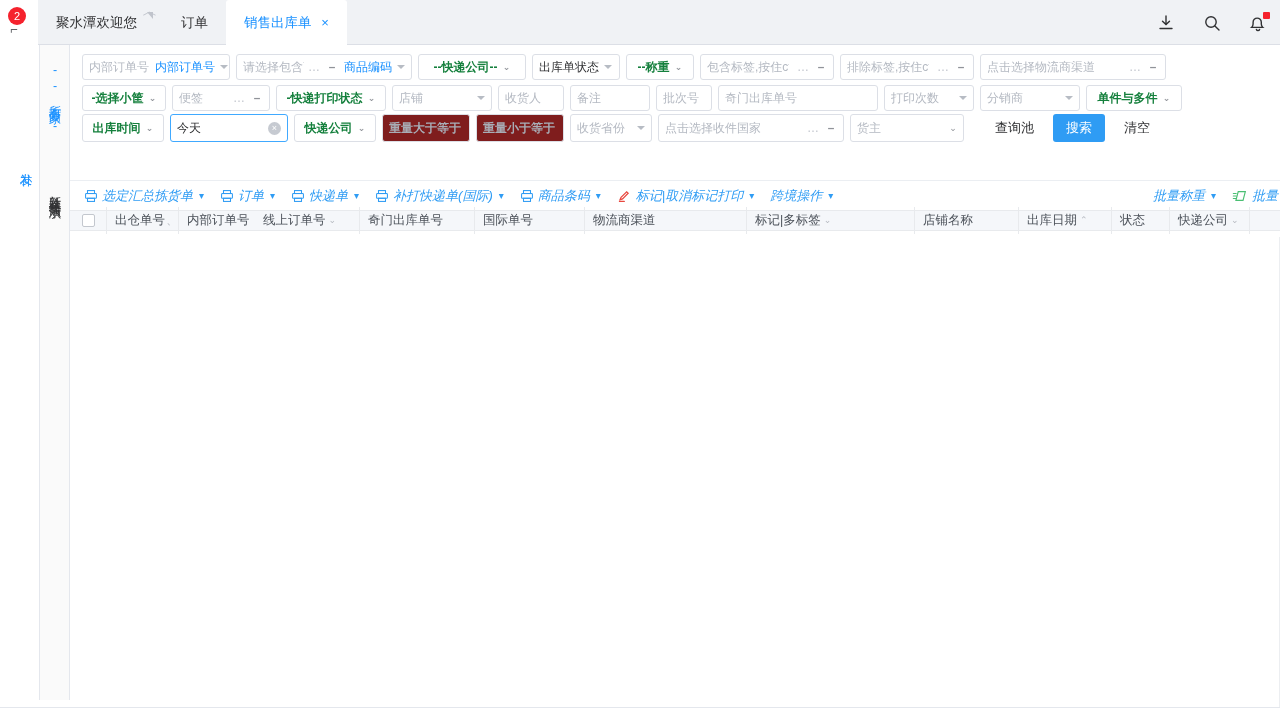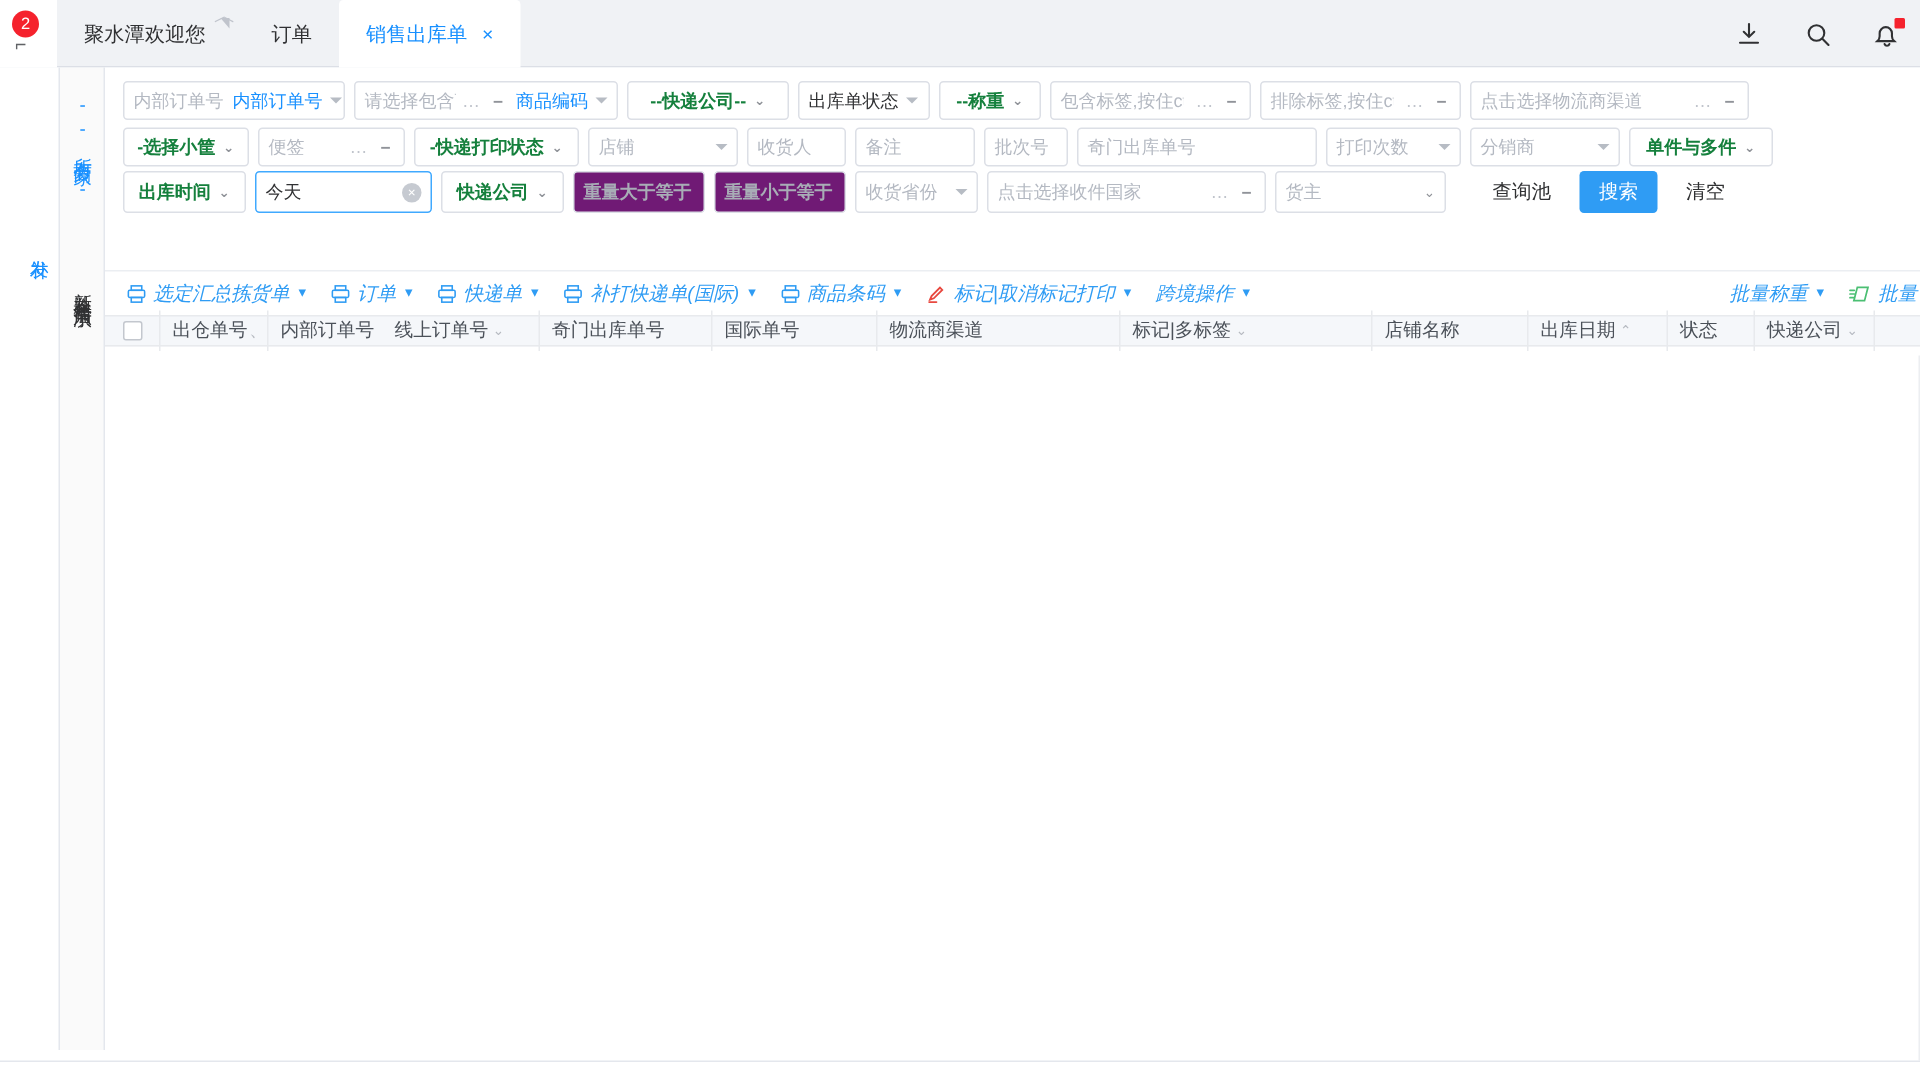--- a/index.html
+++ b/index.html
@@ -139,21 +139,21 @@
     margin-left: 5px; color: #909399; font-size: 9px;
     width: 8px; text-align: center;
   }
   .caret-tri { margin-left: 5px; width: 0; height: 0;
     border-left: 4px solid transparent; border-right: 4px solid transparent;
     border-top: 4px solid #b7bcc4; }
   .dots { color: #c0c4cc; letter-spacing: 1px; margin-left: auto; padding-left: 4px;}
   .minus { color: #909399; margin-left: 5px; font-weight: bold; }
   .fld.sel { font-weight: bold; color: #303133; justify-content: center; }
   .fld.sel .ph, .fld.sel .val { font-weight: bold; color: #15803d; }
-  .fld.disabled { background: #701a75; color: #b4b9c2; }
+  .fld.disabled { background: #7f1d1d; color: #b4b9c2; }
   .fld.disabled .ph { color: #a8adb6; font-weight: bold; }
   .fld.focus { border-color: #40a9ff; }
   .clearx {
     width: 13px; height: 13px; border-radius: 50%;
     background: #c6cad1; color: #fff; font-size: 9px;
     line-height: 13px; text-align: center; margin-left: auto;
   }
 
   .btn {
     height: 28px; min-width: 52px; padding: 0 13px;

